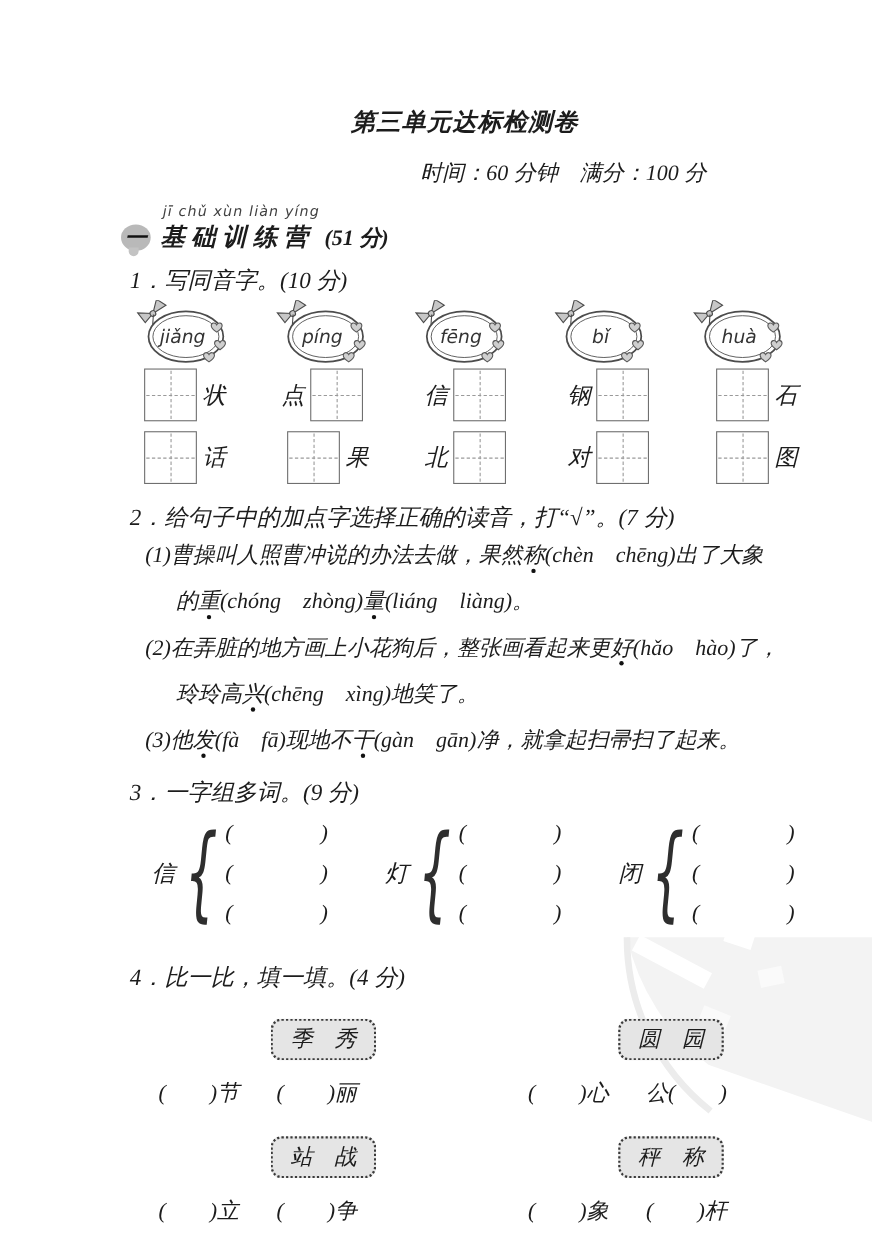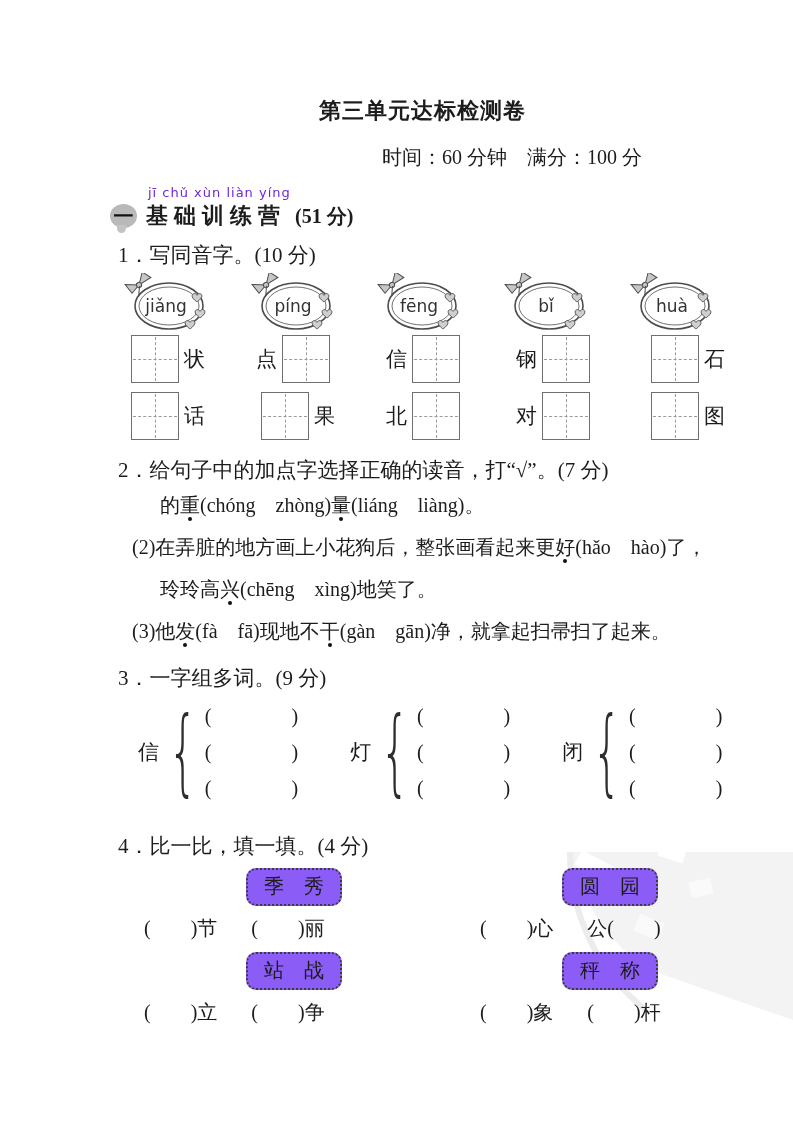--- a/index.html
+++ b/index.html
@@ -1,30 +1,30 @@
 <!DOCTYPE html>
 <html><head>
 <meta charset="utf-8">
 <style>
   * { margin:0; padding:0; box-sizing:border-box; }
   html,body { background:#ffffff; }
   .page {
     position:relative; width:793px; height:1122px; background:#ffffff;
     font-family:"Liberation Serif","DejaVu Serif",serif; color:#1c1c1c;
-    overflow:hidden; margin:0 auto;
+    overflow:hidden; margin:0 auto;font-style:italic;
   }
   .watermark { position:absolute; left:540px; top:840px; pointer-events:none; }
   .content { position:relative; padding:96px 58px 0 110px; }
 
   .title { text-align:center; font-size:22px; font-weight:bold; letter-spacing:1px; }
   .meta  { margin:18px 0 0 272px; font-size:20px; }
 
   .section-header { margin-top:14px; }
   .pinyin { margin-left:38px; font-family:"DejaVu Sans","Liberation Sans",sans-serif;
-            font-size:13px; color:#6d28d9; letter-spacing:1px; }
+            font-size:13px; color:#404040; letter-spacing:1px; }
   .sec-row { display:flex; align-items:center; gap:9px; margin-top:1px; }
   .badge { position:relative; width:27px; height:24px; background:#b9b9b9;
            border-radius:50%; display:flex; align-items:center; justify-content:center;
            font-size:20px; font-weight:bold; color:#111; flex:0 0 auto; }
   .badge::after { content:""; position:absolute; left:7px; bottom:-5px; width:9px; height:8px;
                   background:#c3c3c3; border-radius:0 0 6px 6px; }
   .sec-title { font-size:22px; font-weight:bold; letter-spacing:6px; }
   .sec-score { font-size:20px; font-weight:bold; }
 
   .q-label { margin:10px 0 0 8px; font-size:21px; }
@@ -51,22 +51,22 @@
   .q3-group { display:flex; align-items:center; }
   .q3-char { font-size:21px; }
   .brace { font-family:"DejaVu Sans",sans-serif; font-size:94px; font-weight:200; color:#2e2e2e;
            transform:scaleX(0.5); display:inline-block; line-height:104px; margin:0 -8px 0 -6px; }
   .q3-blanks { display:flex; flex-direction:column; }
   .q3-blank { font-size:20px; line-height:36px; }
 
   .q4-grid { display:grid; grid-template-columns:300px 260px; column-gap:36px; row-gap:10px;
              margin:8px 0 0 34px; }
   .q4-block {}
-  .dotted-box { display:table; margin:0 auto; border:2px dotted #3a3a3a; border-radius:10px;
-                padding:3px 16px 4px; font-size:20px; background:#8b5cf6; position:relative; }
+  .dotted-box { display:table; margin:16px auto; border:2px dotted #3a3a3a; border-radius:10px;
+                padding:3px 16px 4px; font-size:20px; background:#e5e5e5; position:relative; }
   .q4-fills { display:flex; gap:34px; margin-top:9px; font-size:20px; }
 </style>
 </head>
 <body>
 
 <div class="page">
 
   <svg class="watermark" width="253" height="282" viewBox="0 0 253 282">
     <path d="M 30,12 A 200,200 0 0 0 104,128 L 253,180 L 253,12 Z" fill="#f3f3f3"></path>
     <path d="M 30,12 A 200,200 0 0 0 106,170" fill="none" stroke="#ececec" stroke-width="6"></path>
@@ -226,20 +226,21 @@
           <span></span>
         </div>
       <div class="grid-cell">
           <span></span>
           <div class="tian"></div>
           <span>图</span>
         </div>
     </div>
 
     <div class="q-label" style="margin-top:16px">2．给句子中的加点字选择正确的读音，打“√”。(7 分)</div>
+    <div class="q2-line ind1"><span>(1)曹操叫人照曹冲说的办法去做，果然</span><span class="dotchar">称</span><span>(chèn　chēng)出了大象</span></div>
     <div class="q2-line ind2"><span>的</span><span class="dotchar">重</span><span>(chóng　zhòng)</span><span class="dotchar">量</span><span>(liáng　liàng)。</span></div>
     <div class="q2-line ind1"><span>(2)在弄脏的地方画上小花狗后，整张画看起来更</span><span class="dotchar">好</span><span>(hǎo　hào)了，</span></div>
     <div class="q2-line ind2"><span>玲玲高</span><span class="dotchar">兴</span><span>(chēng　xìng)地笑了。</span></div>
     <div class="q2-line ind1"><span>(3)他</span><span class="dotchar">发</span><span>(fà　fā)现地不</span><span class="dotchar">干</span><span>(gàn　gān)净，就拿起扫帚扫了起来。</span></div>
 
     <div class="q-label" style="margin-top:12px">3．一字组多词。(9 分)</div>
     <div class="q3-row">
       <div class="q3-group">
         <span class="q3-char">信</span>
         <span class="brace">{</span>

